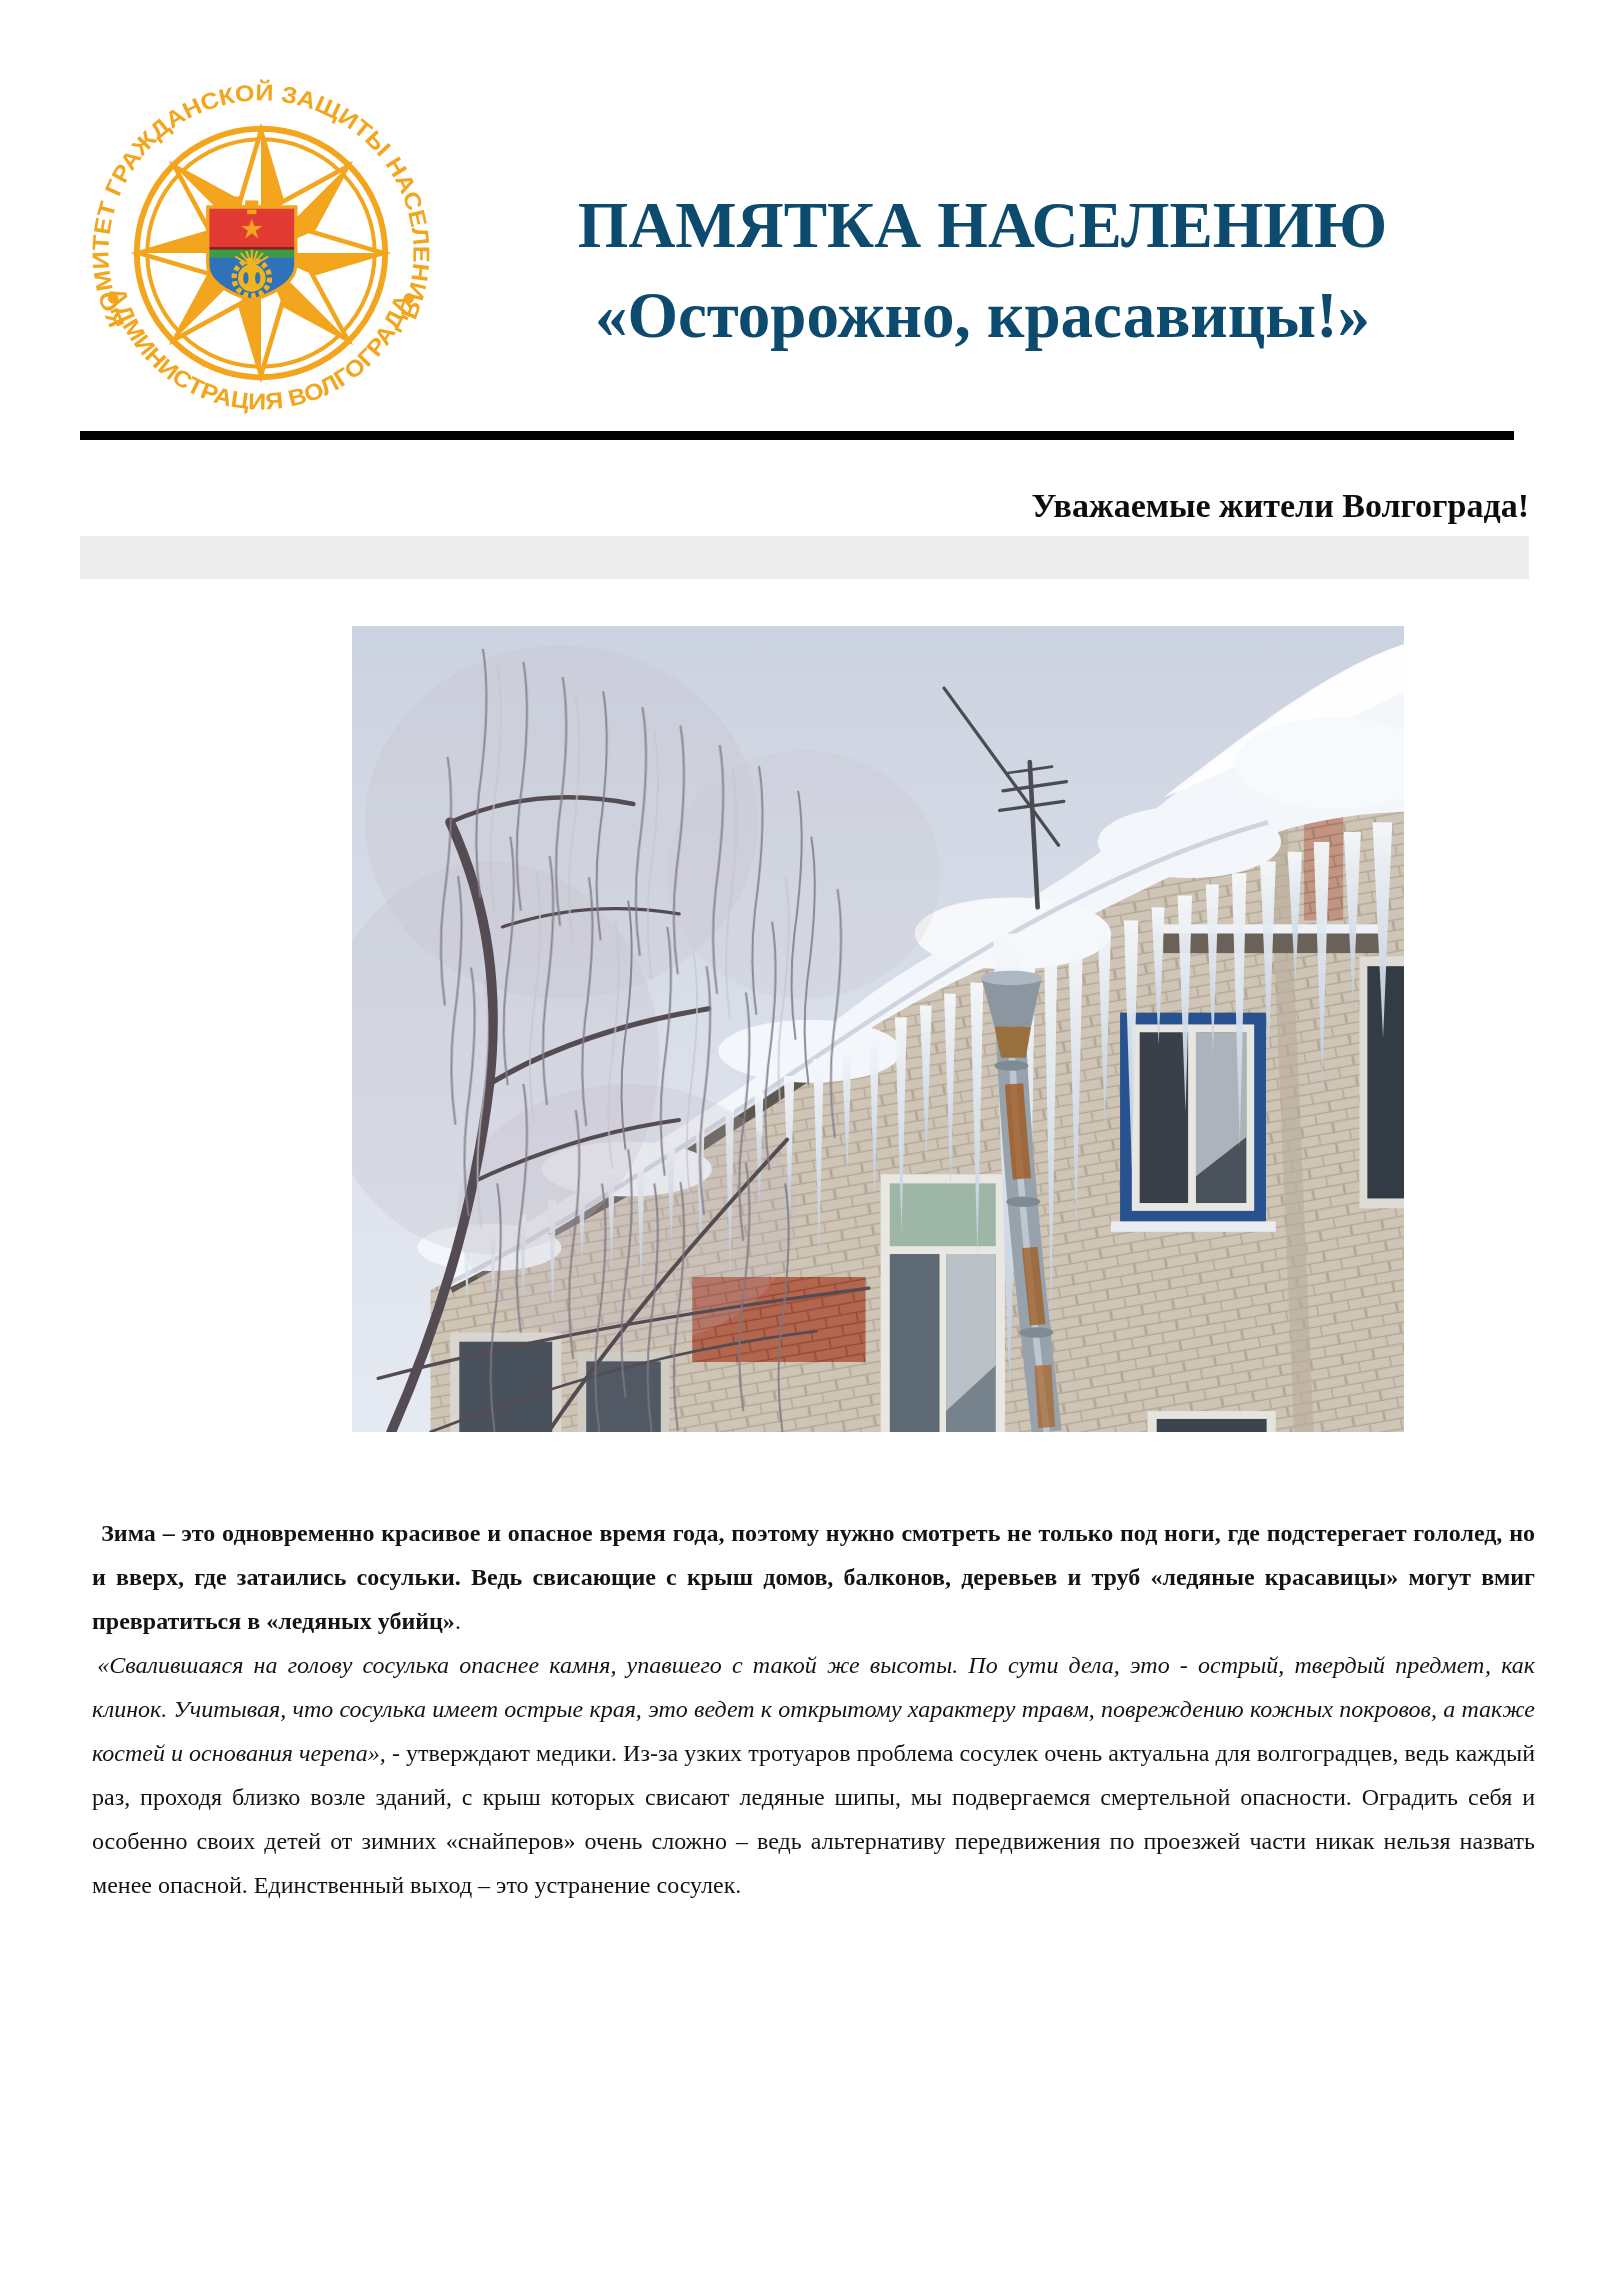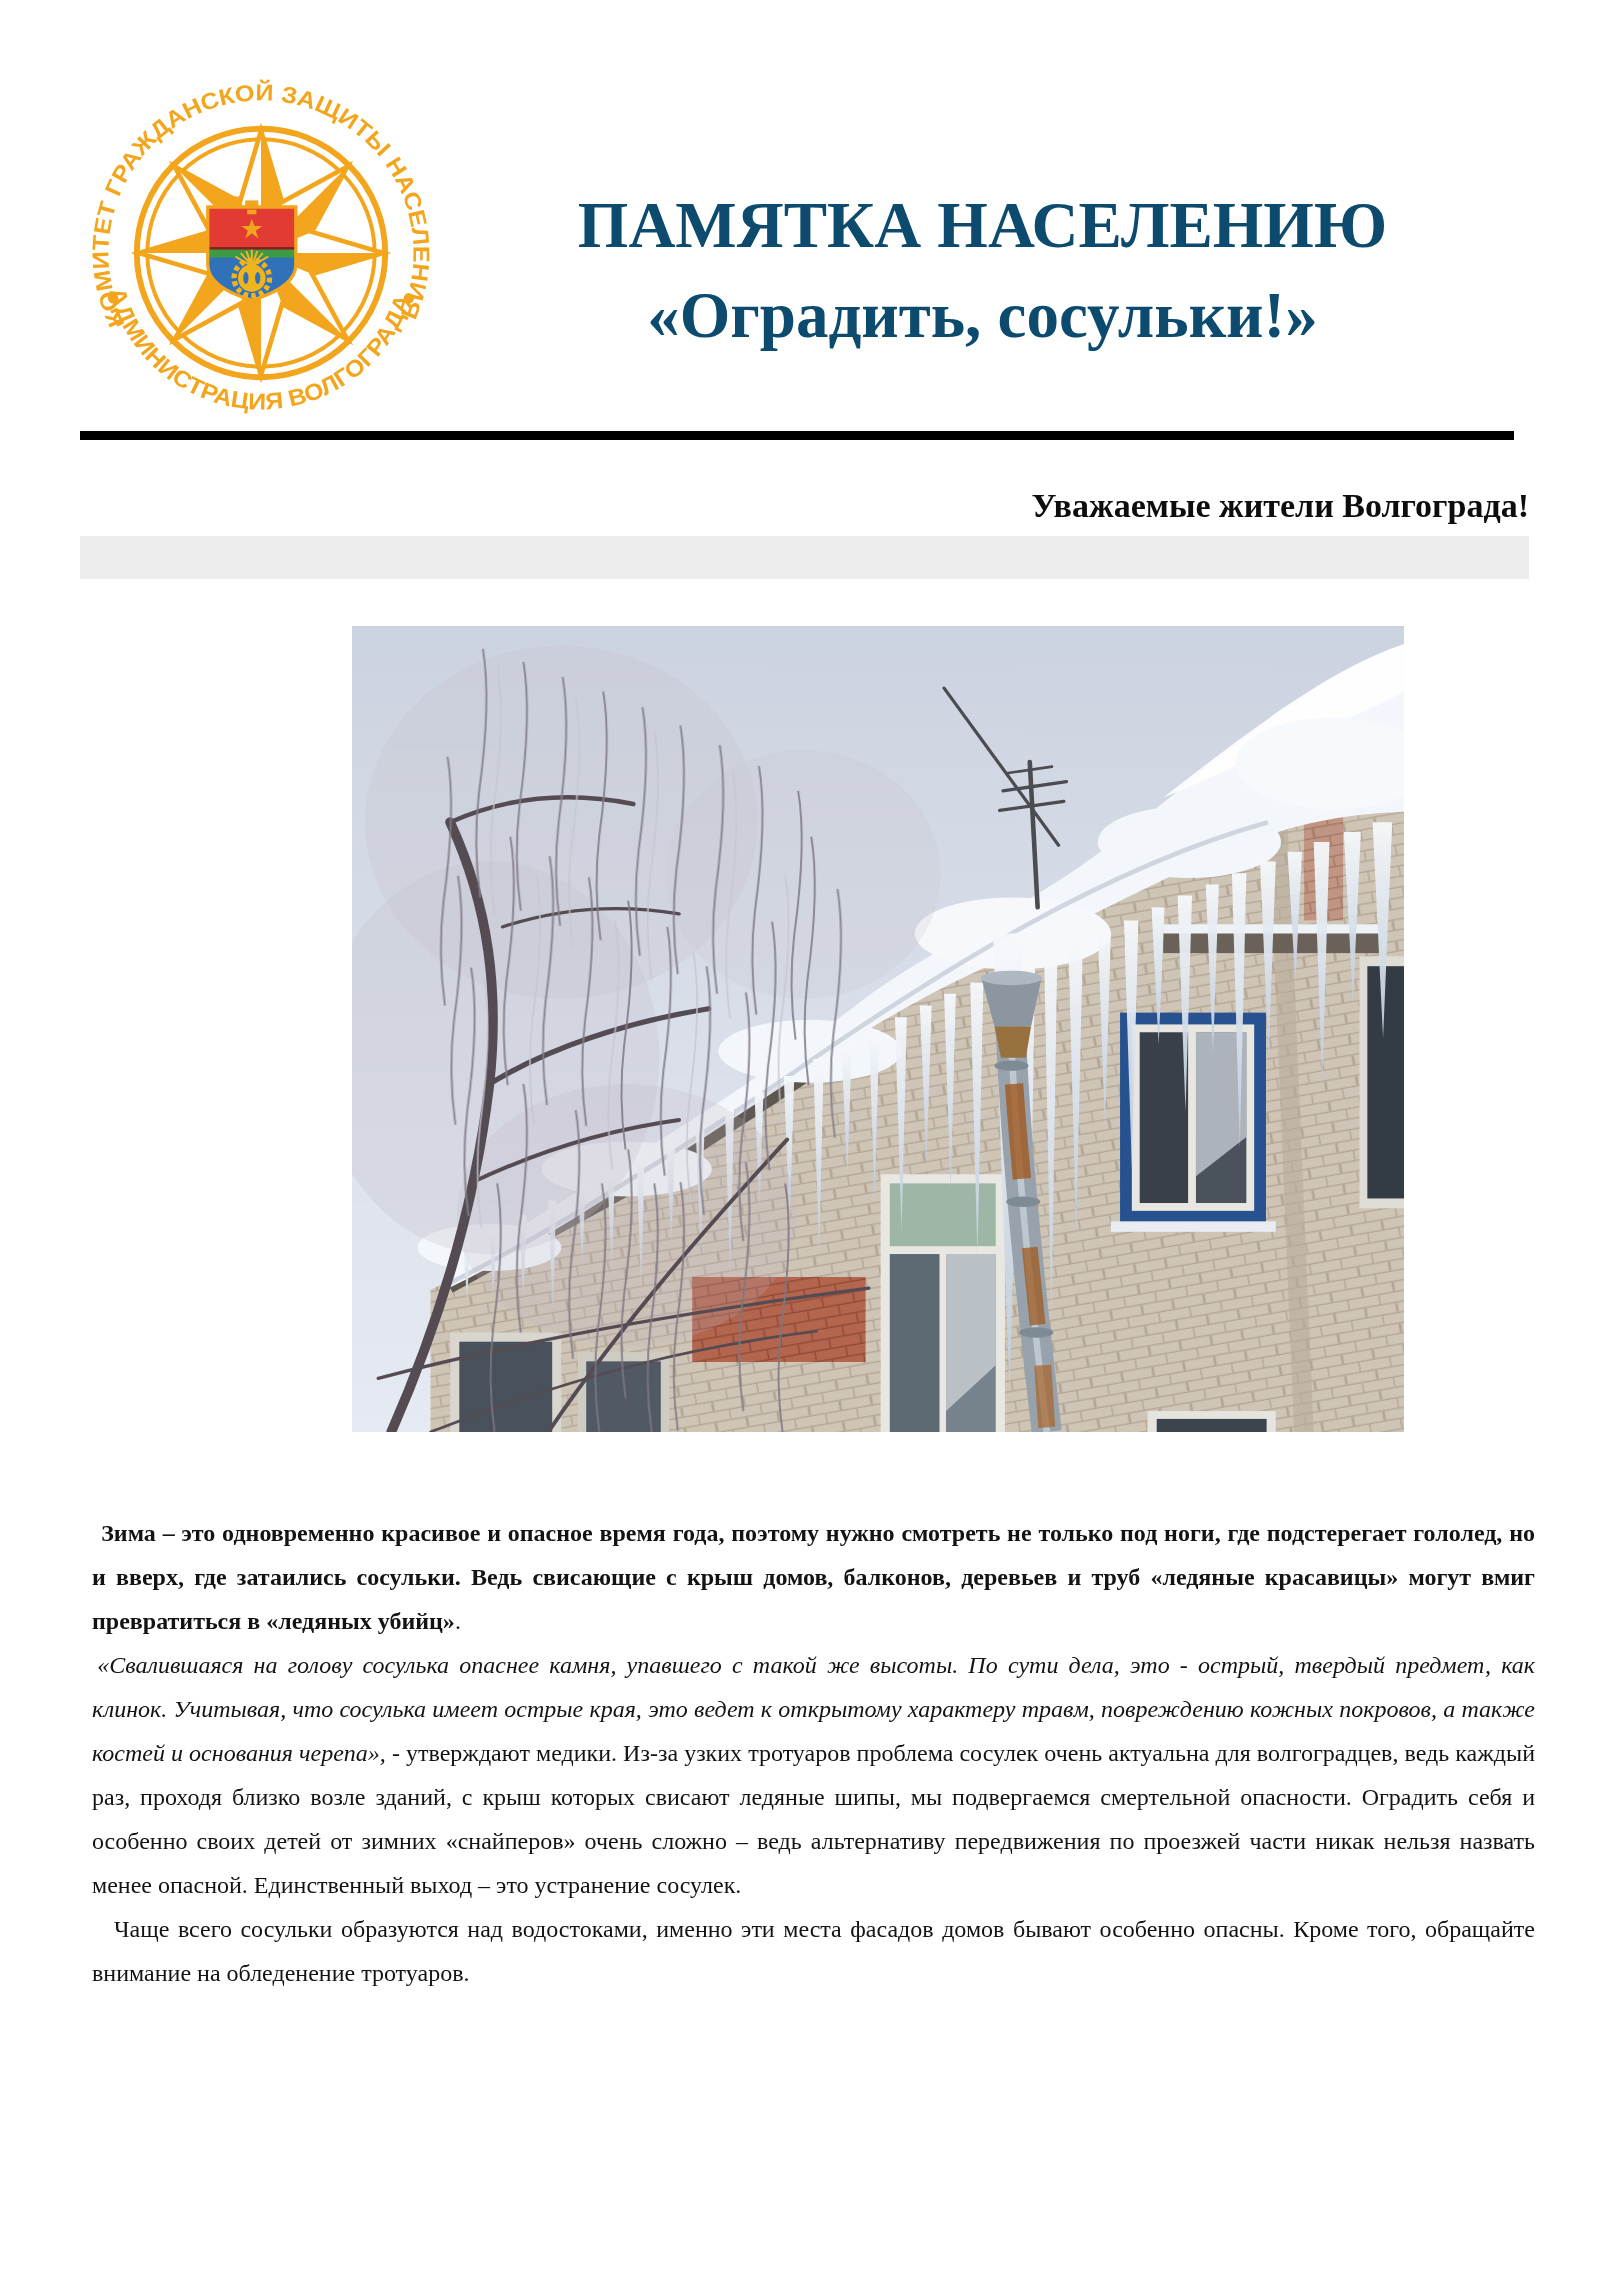--- a/index.html
+++ b/index.html
@@ -94,21 +94,21 @@
       <circle cx="266" cy="318" r="27" fill="none" stroke="#f0b41e" stroke-width="8" stroke-dasharray="7 5"></circle>
       <circle cx="266" cy="318" r="21" fill="#f0b41e"></circle>
       <ellipse cx="257" cy="318" rx="4" ry="9" fill="#2f72b9"></ellipse>
       <ellipse cx="275" cy="318" rx="4" ry="9" fill="#2f72b9"></ellipse>
     </g>
   </g>
 </svg>
 
 <div id="title-block" class="abs">
   <div>ПАМЯТКА НАСЕЛЕНИЮ</div>
-  <div>«Оградить, сосульки!»</div>
+  <div>«Осторожно, красавицы!»</div>
 </div>
 
 <div id="divider" class="abs"></div>
 
 <div id="greeting" class="abs">Уважаемые жители Волгограда!</div>
 
 <div id="gray-band" class="abs"></div>
 
 <svg id="photo" class="abs" viewBox="0 0 1608 1232" preserveAspectRatio="none">
   <defs>
@@ -317,15 +317,14 @@
       <use href="#droop" x="462" y="852"></use>
       <use href="#droop" x="602" y="820"></use>
       <use href="#droop" x="662" y="852"></use>
     </g>
   </g>
 </svg>
 
 <div id="body-text" class="abs">
   <p class="p1"><span>Зима – это одновременно красивое и опасное время года, поэтому нужно смотреть не только под ноги, где подстерегает гололед, но и вверх, где затаились сосульки. Ведь свисающие с крыш домов, балконов, деревьев и труб «ледяные красавицы» могут вмиг превратиться в «ледяных убийц»</span><span class="tail">.</span></p>
   <p class="p2"><span class="it">«Свалившаяся на голову сосулька опаснее камня, упавшего с такой же высоты. По сути дела, это - острый, твердый предмет, как клинок. Учитывая, что сосулька имеет острые края, это ведет к открытому характеру травм, повреждению кожных покровов, а также костей и основания черепа»,</span><span> - утверждают медики. Из-за узких тротуаров проблема сосулек очень актуальна для волгоградцев, ведь каждый раз, проходя близко возле зданий, с крыш которых свисают ледяные шипы, мы подвергаемся смертельной опасности. Оградить себя и особенно своих детей от зимних «снайперов» очень сложно – ведь альтернативу передвижения по проезжей части никак нельзя назвать менее опасной. Единственный выход – это устранение сосулек.</span></p>
-  <p class="p3">Чаще всего сосульки образуются над водостоками, именно эти места фасадов домов бывают особенно опасны. Кроме того, обращайте внимание на обледенение тротуаров.</p>
 </div>
 
 
 </body></html>

